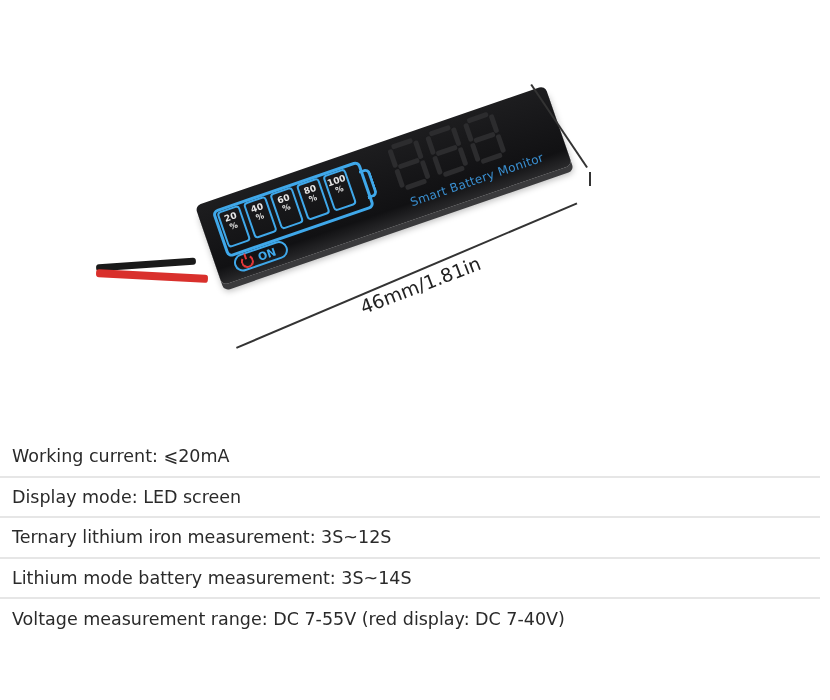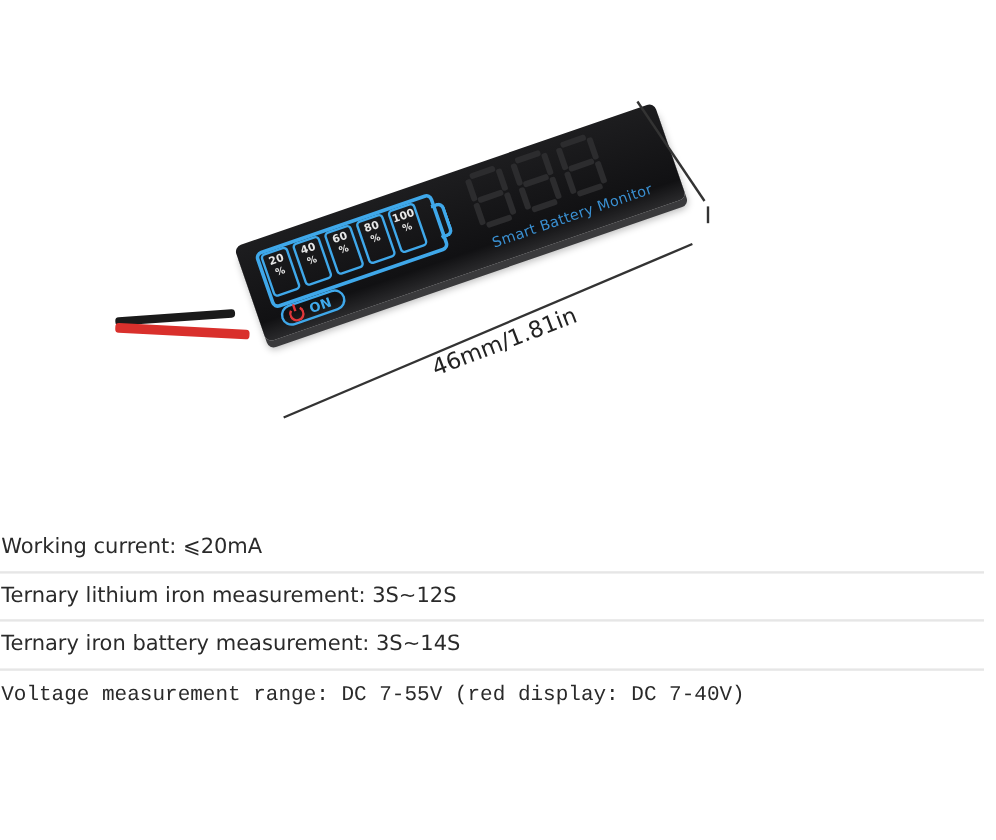--- a/index.html
+++ b/index.html
@@ -56,23 +56,23 @@
   .wire-black { position:absolute; left:96px; top:261px; width:100px; height:7px;
                 background:#1a1a1a; border-radius:3px; transform:rotate(-4deg); }
   .wire-red { position:absolute; left:96px; top:272px; width:112px; height:8px;
               background:#d9302c; border-radius:3px; transform:rotate(3deg); }
 
   .dim-line { position:absolute; background:#333; height:1.5px; transform-origin:0 0; }
   .dim-text { position:absolute; font-size:19px; color:#222; white-space:nowrap; }
 
   .specs { position:absolute; left:0; top:437px; width:820px; }
   .spec-row { height:40.5px; box-sizing:border-box; border-bottom:2px solid #e6e6e6;
-              display:flex; align-items:center; padding-left:1px;
+              display:flex; align-items:center; padding-left:12px;
               font-size:17.5px; color:#2a2a2a; }
-  .spec-row:last-child { border-bottom:none;font-family:Liberation Mono, monospace; }
+  .spec-row:last-child { border-bottom:none; }
 </style>
 </head>
 <body>
 
 <div class="product-area">
   <div class="wire-black"></div>
   <div class="wire-red"></div>
 
   <div class="device-wrap">
     <div class="device">
@@ -142,16 +142,17 @@
 
   <div class="dim-line" style="left:532px;top:84px;width:100px;transform:rotate(56deg);"></div>
   <div class="dim-line" style="left:236px;top:347px;width:370px;transform:rotate(-23deg);"></div>
   <div class="dim-line" style="left:591px;top:172px;width:14px;transform:rotate(90deg);"></div>
 
   <div class="dim-text" style="left:365px;top:296px;transform:rotate(-21deg);transform-origin:0 100%;">46mm/1.81in</div>
 </div>
 
 <div class="specs">
   <div class="spec-row">Working current: ⩽20mA</div>
+  <div class="spec-row">Display mode: LED screen</div>
   <div class="spec-row">Ternary lithium iron measurement: 3S~12S</div>
-  <div class="spec-row">Ternary iron battery measurement: 3S~14S</div>
+  <div class="spec-row">Lithium mode battery measurement: 3S~14S</div>
   <div class="spec-row">Voltage measurement range: DC 7-55V (red display: DC 7-40V)</div>
 </div>
 
 </body></html>

